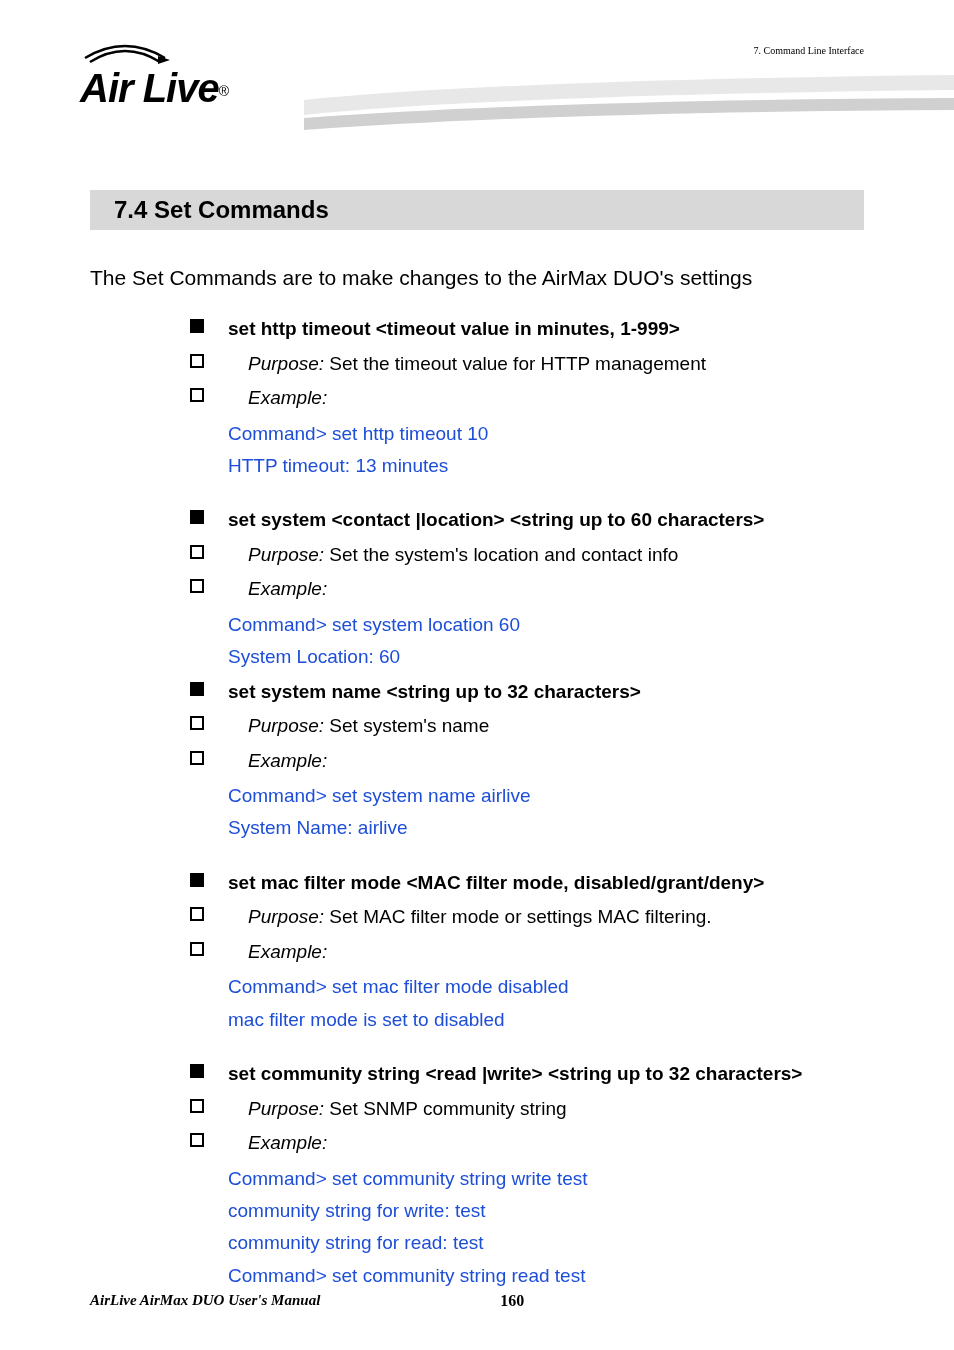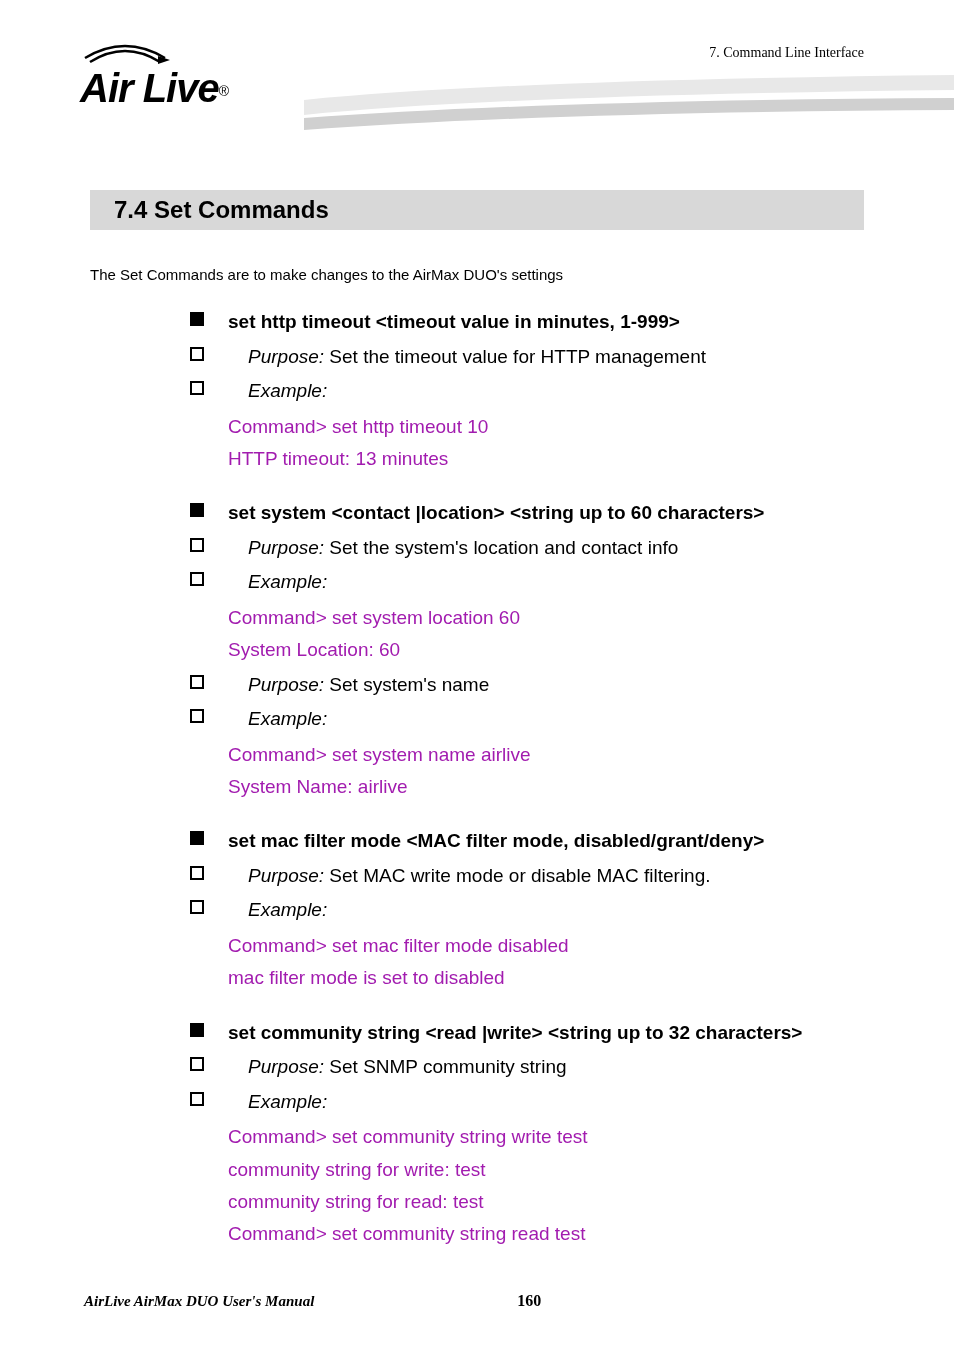--- a/index.html
+++ b/index.html
@@ -13,21 +13,21 @@
   }
   .header-area {
     position: relative;
     height: 160px;
   }
   .top-right-text {
     position: absolute;
     top: 45px;
     right: 90px;
     font-family: "Times New Roman", serif;
-    font-size: 14px;
+    font-size: 10px;
   }
   .logo {
     position: absolute;
     top: 40px;
     left: 80px;
   }
   .logo-arc {
     display: block;
   }
   .logo-text {
@@ -56,21 +56,21 @@
   }
   .section-heading {
     background: #d8d8d8;
     font-size: 24px;
     font-weight: bold;
     padding: 6px 24px;
     margin-top: 30px;
     margin-bottom: 10px;
   }
   .intro-text {
-    font-size: 15px;
+    font-size: 21px;
     margin-bottom: 25px;
     margin-top: 36px;
   }
   .list-block {
     margin-left: 100px;
     margin-bottom: 25px;
   }
   .item-row {
     display: flex;
     align-items: flex-start;
@@ -98,32 +98,31 @@
     font-size: 19px;
     line-height: 1.5;
   }
   .item-text.bold { font-weight: bold; }
   .item-text .italic-label { font-style: italic; margin-left: 20px; }
   .sub-lines {
     margin-left: 38px;
   }
   .sub-line {
     font-size: 19px;
-    color: #a21caf;
+    color: #1d4ed8;
     line-height: 1.6;
     margin-bottom: 2px;
   }
   .footer {
     position: absolute;
     bottom: 40px;
-    left: 84px;
+    left: 90px;
     right: 90px;
     display: flex;
-    align-items: center;
-    gap: 23px;
+    align-items: flex-start;
   }
   .footer-left {
     font-family: "Times New Roman", serif;
     font-style: italic;
     font-weight: bold;
     font-size: 15px;
   }
   .footer-page {
     font-family: "Times New Roman", serif;
     font-weight: bold;
@@ -192,41 +191,45 @@
       <span class="item-text"><span class="italic-label">Example:</span></span>
     </div>
     <div class="sub-lines">
       <div class="sub-line">Command&gt; set system location 60</div>
       <div class="sub-line">System Location: 60</div>
     </div>
   </div>
 
   <div class="list-block" style="margin-top:-20px">
     <div class="item-row">
+      <span class="bullet-square-filled"></span>
+      <span class="item-text bold">set system name &lt;string up to 32 characters&gt;</span>
+    </div>
+    <div class="item-row">
       <span class="bullet-square-open"></span>
       <span class="item-text"><span class="italic-label">Purpose: </span><span>Set system's name</span></span>
     </div>
     <div class="item-row">
       <span class="bullet-square-open"></span>
       <span class="item-text"><span class="italic-label">Example:</span></span>
     </div>
     <div class="sub-lines">
       <div class="sub-line">Command&gt; set system name airlive</div>
       <div class="sub-line">System Name: airlive</div>
     </div>
   </div>
 
   <div class="list-block">
     <div class="item-row">
       <span class="bullet-square-filled"></span>
       <span class="item-text bold">set mac filter mode &lt;MAC filter mode, disabled/grant/deny&gt;</span>
     </div>
     <div class="item-row">
       <span class="bullet-square-open"></span>
-      <span class="item-text"><span class="italic-label">Purpose: </span><span>Set MAC write mode or disable MAC filtering.</span></span>
+      <span class="item-text"><span class="italic-label">Purpose: </span><span>Set MAC filter mode or settings MAC filtering.</span></span>
     </div>
     <div class="item-row">
       <span class="bullet-square-open"></span>
       <span class="item-text"><span class="italic-label">Example:</span></span>
     </div>
     <div class="sub-lines">
       <div class="sub-line">Command&gt; set mac filter mode disabled</div>
       <div class="sub-line">mac filter mode is set to disabled</div>
     </div>
   </div>

